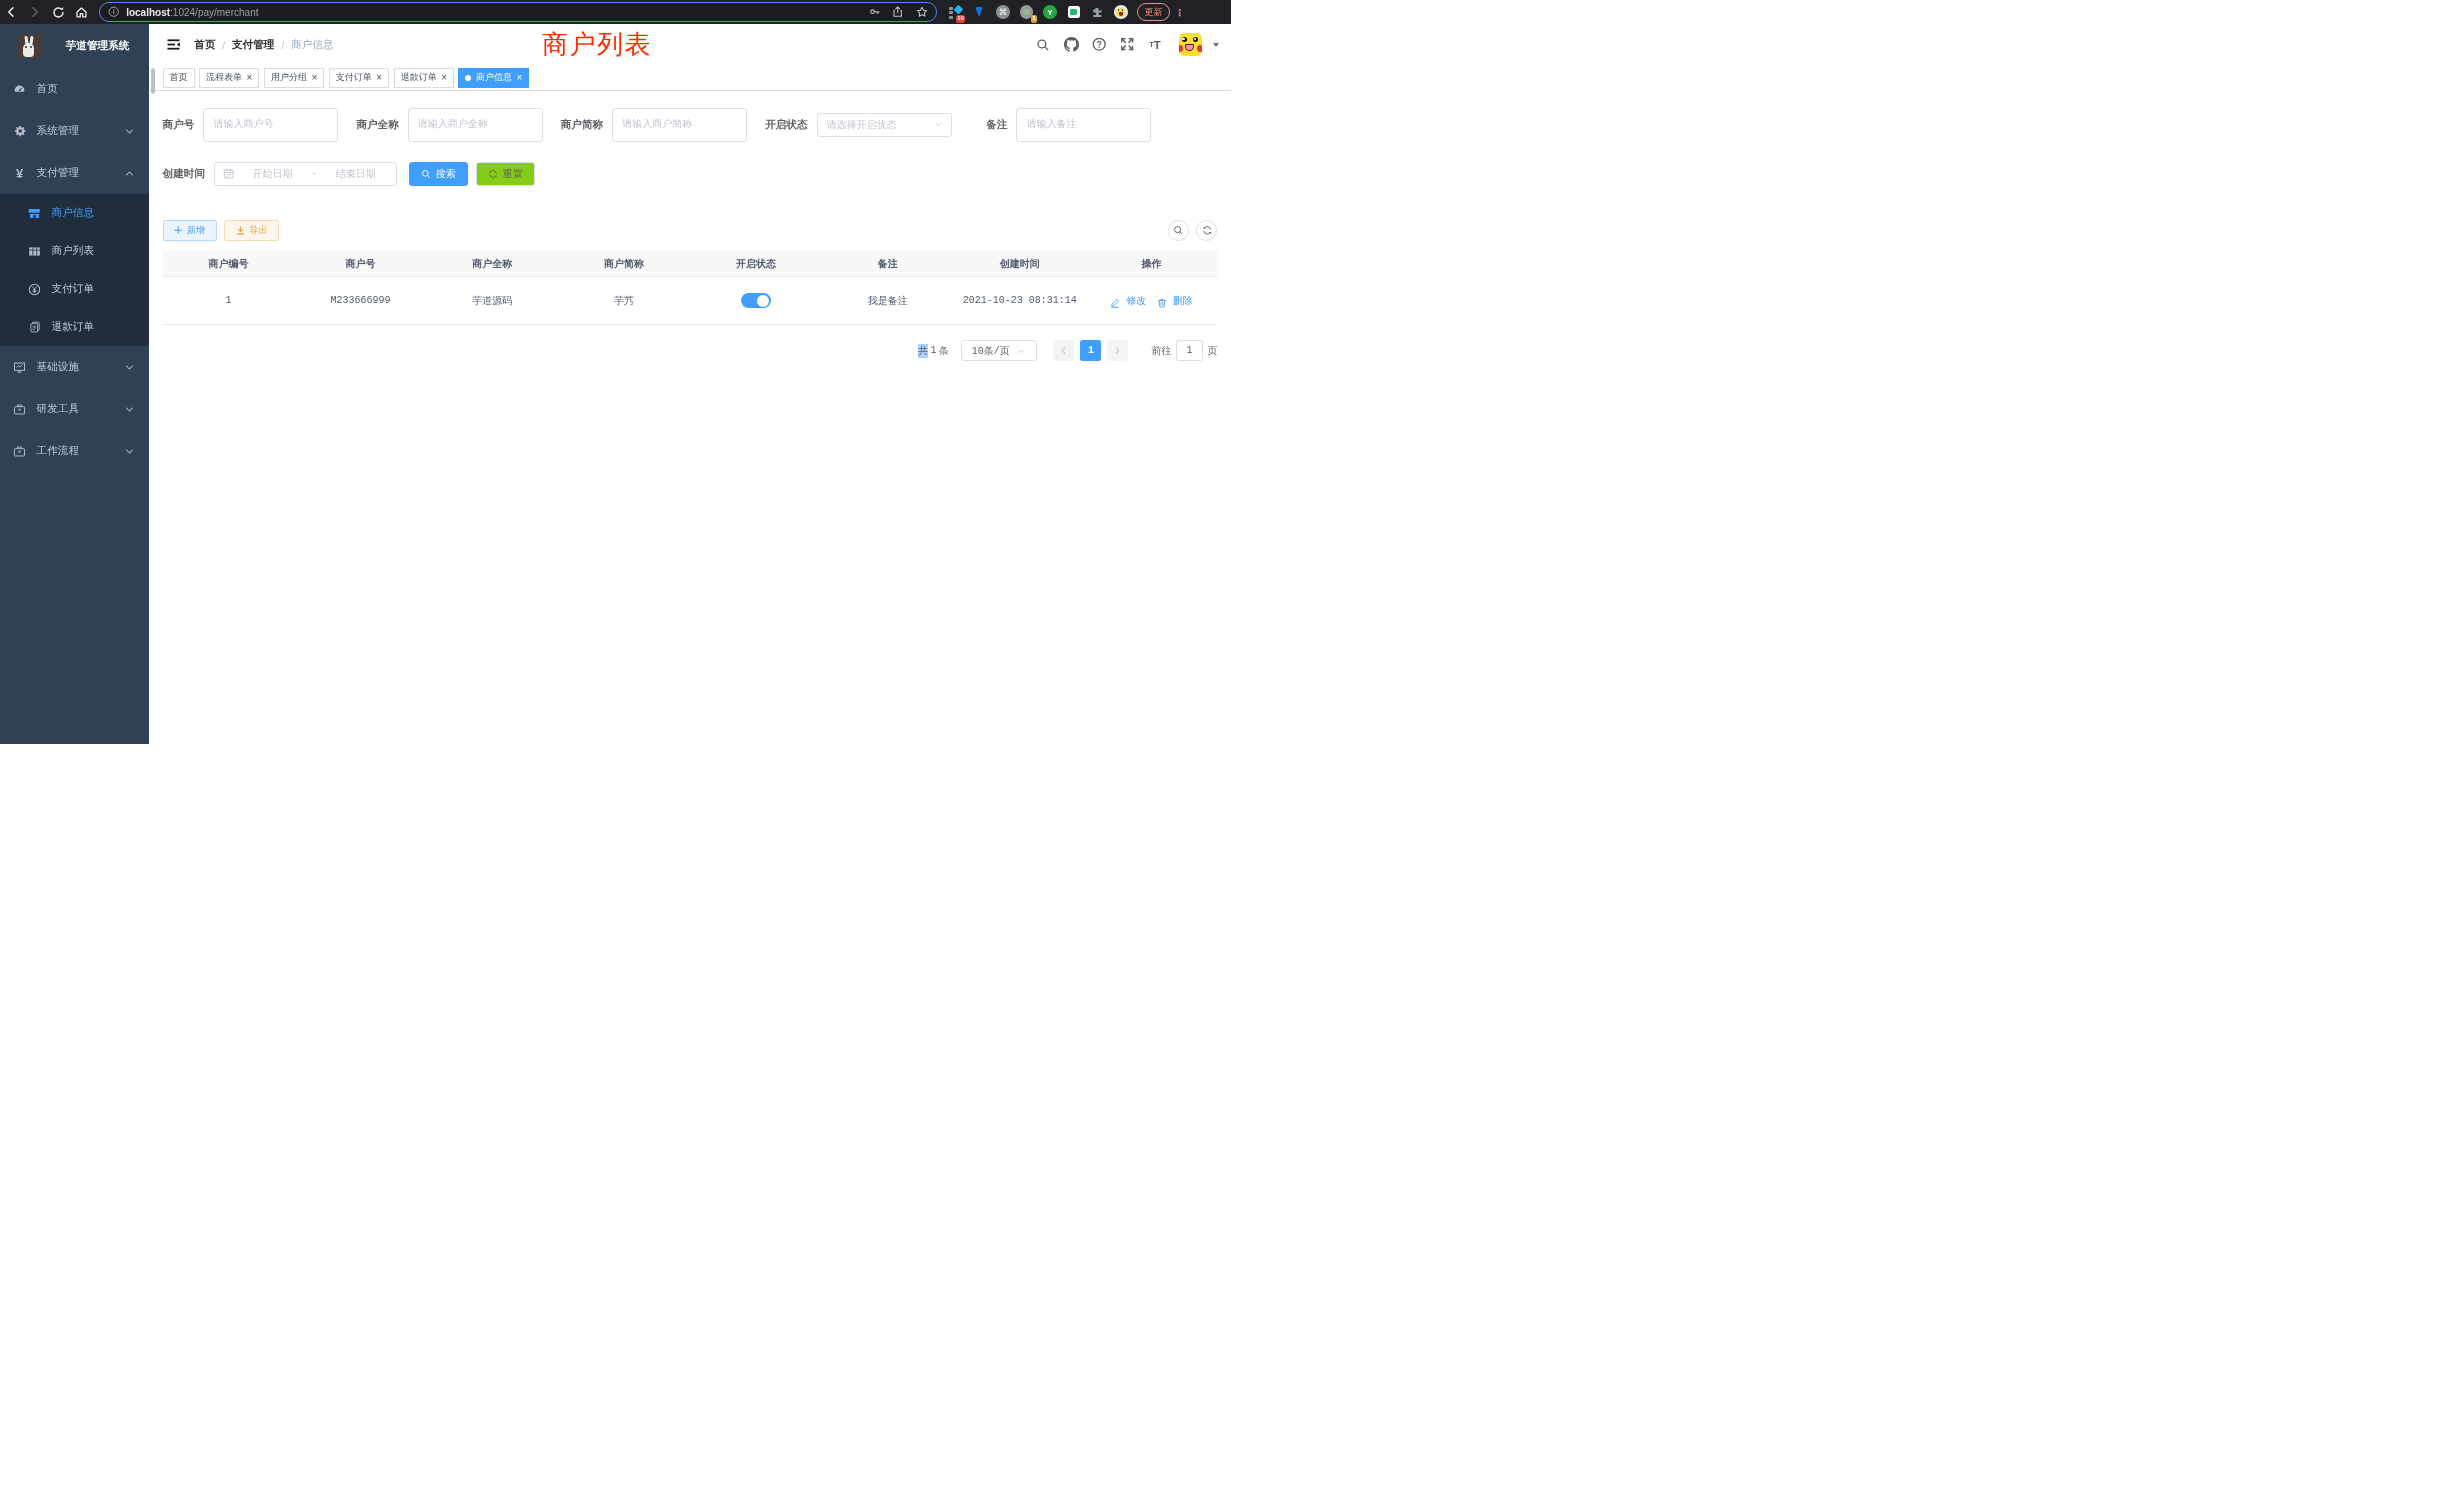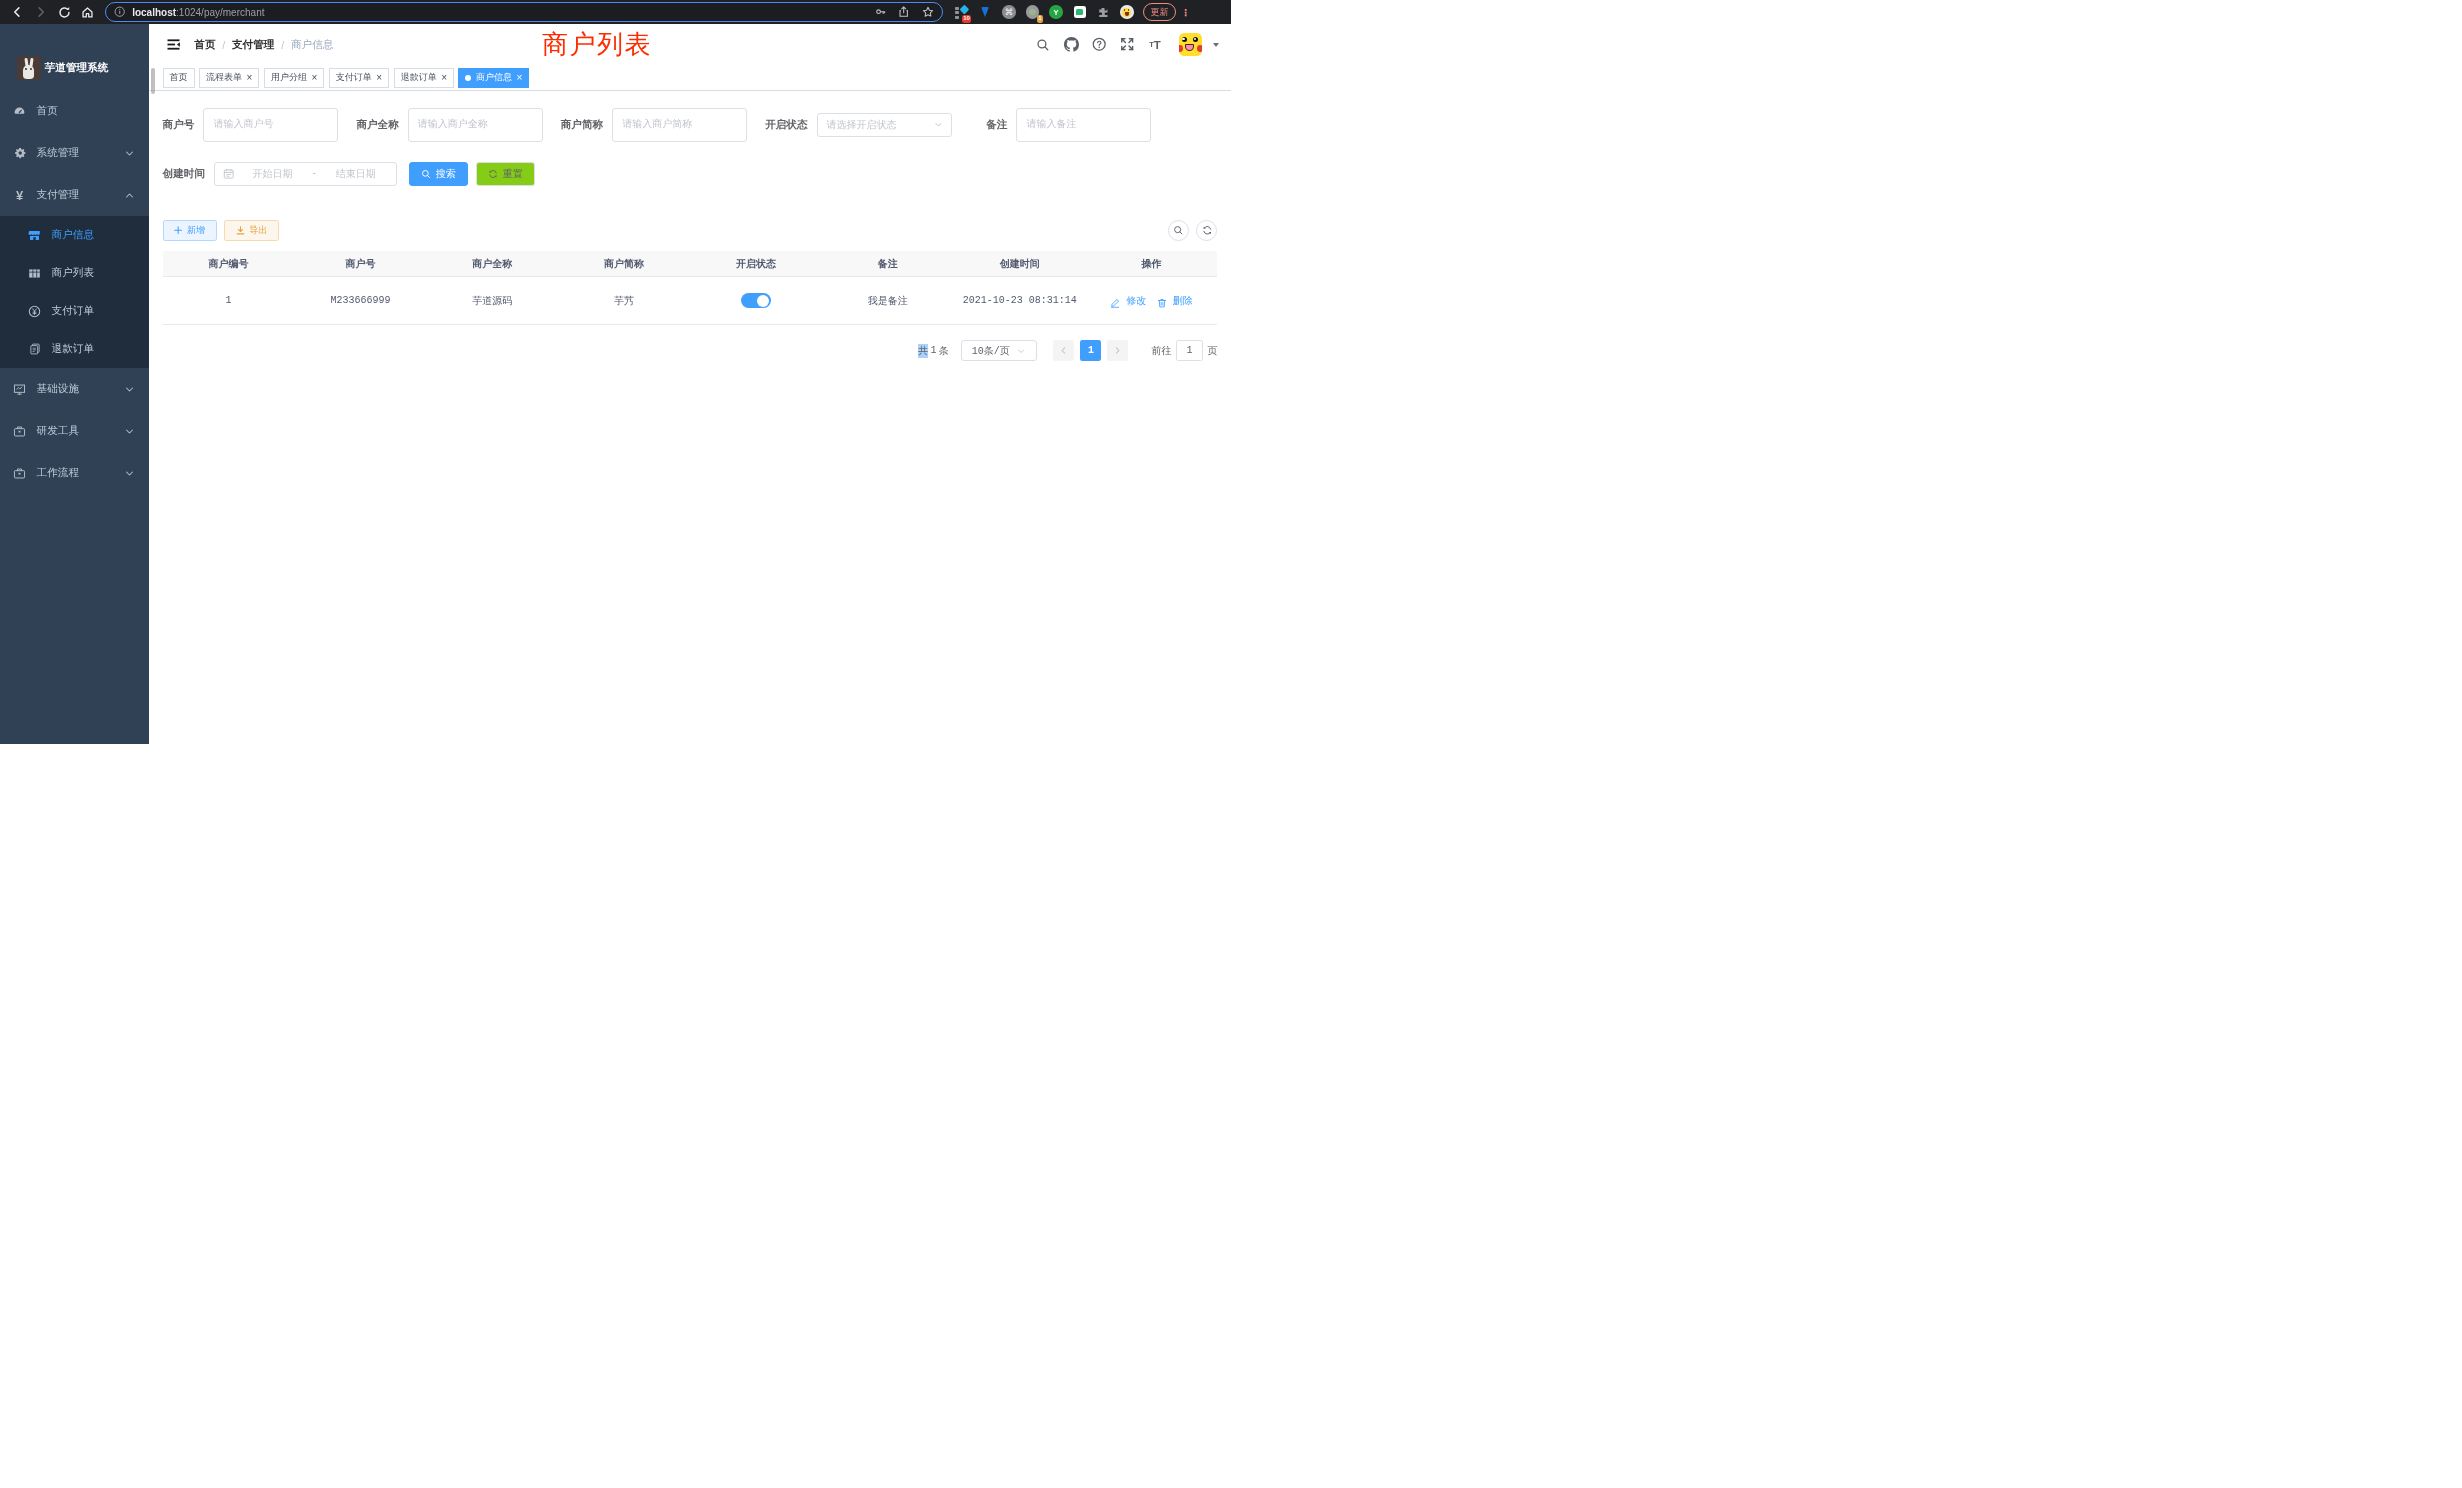--- a/index.html
+++ b/index.html
@@ -1,20 +1,20 @@
 <!DOCTYPE html>
 <html style="font-size:12px"><head>
 <meta charset="utf-8">
 <style>
   * { box-sizing: border-box; margin: 0; padding: 0; }
   html, body { width: 1231px; height: 744px; overflow: hidden; background: #fff;
     font-family: "Liberation Sans", "DejaVu Sans", sans-serif; }
 
   
-  .chrome { height: 24px; background: #202124; display: flex; align-items: center; padding: 0 6px; }
+  .chrome { height: 24px; background: #202124; display: flex; align-items: center; padding: 0 0; }
   .chrome .navbtns { display: flex; align-items: center; gap: 10.6px; padding: 0 6px 0 4.5px; }
   .cicon { width: 13px; height: 13px; display: inline-flex; align-items: center; justify-content: center; }
   .cicon svg { display: block; }
   .urlbar { flex: 1; max-width: 838px; height: 20px; background: #1c1d20; border: 1.5px solid #4b8bf5;
     border-radius: 10.6px; display: flex; align-items: center; padding: 0 7.6px; margin: 0 4.5px; }
   .urlbar .site-info { width: 12px; height: 12px; border-radius: 50%; display: inline-flex;
     align-items: center; justify-content: center; margin-right: 6.8px; }
   .url-text { flex: 1; font-size: 10px; color: #e8eaed; white-space: nowrap; }
   .url-text .rest { color: #9aa0a6; }
   .urlbar-right { display: flex; align-items: center; gap: 10.6px; }
@@ -39,21 +39,21 @@
   .emoji-face .m { position: absolute; left: 4.5px; top: 6.8px; width: 4.5px; height: 3.8px; border-radius: 0 0 4.5px 4.5px; background: #7b3016; }
   .emoji-face .e1, .emoji-face .e2 { position: absolute; top: 3.8px; width: 1.5px; height: 2.3px; border-radius: 50%; background: #333; }
   .emoji-face .e1 { left: 3.8px; } .emoji-face .e2 { left: 7.6px; }
   .update-btn { border: 1.5px solid #f28b82; color: #f28b82; font-size: 9px; border-radius: 10px;
     padding: 1.5px 6.8px; margin-left: 1.5px; white-space: nowrap; }
   .kebab { color: #f28b82; font-size: 10px; letter-spacing: 0; margin: 0 1.5px 0 4.5px; font-weight: bold; }
 
   
   .app { position: relative; display: flex; height: 720px; }
   .sidebar { width: 149px; background: #304156; color: #bfcbd9; flex-shrink: 0; }
-  .logo-area { height: 44px; display: flex; align-items: center; padding-left: 16.7px; gap: 4px; margin-top: 22px; }
+  .logo-area { height: 44px; display: flex; align-items: center; padding-left: 16.7px; gap: 25px; }
   .logo-img { width: 24px; height: 24px; border-radius: 2.3px; background: #4a3b36; position: relative; overflow: hidden; }
   .logo-img .body { position: absolute; left: 6.8px; top: 9px; width: 10.6px; height: 13.6px; background: #ece8e4; border-radius: 5.3px 5.3px 3.8px 3.8px; }
   .logo-img .ear1, .logo-img .ear2 { position: absolute; top: 1.5px; width: 3px; height: 9px; background: #ece8e4; border-radius: 1.5px; }
   .logo-img .ear1 { left: 8.3px; transform: rotate(-8deg); }
   .logo-img .ear2 { left: 13px; transform: rotate(8deg); }
   .logo-img .eye1, .logo-img .eye2 { position: absolute; top: 12px; width: 2.3px; height: 2.3px; background: #333; border-radius: 50%; }
   .logo-img .eye1 { left: 8.3px; } .logo-img .eye2 { left: 13px; }
   .logo-title { color: #fff; font-size: 10.6px; font-weight: bold; }
   .menu-item { height: 42px; display: flex; align-items: center; padding: 0 15px 0 13px; font-size: 10.6px; cursor: pointer; }
   .menu-item .mi-icon { width: 13px; height: 13px; margin-right: 10.6px; display: inline-flex; align-items: center; justify-content: center; color: #b4bcc8; }

